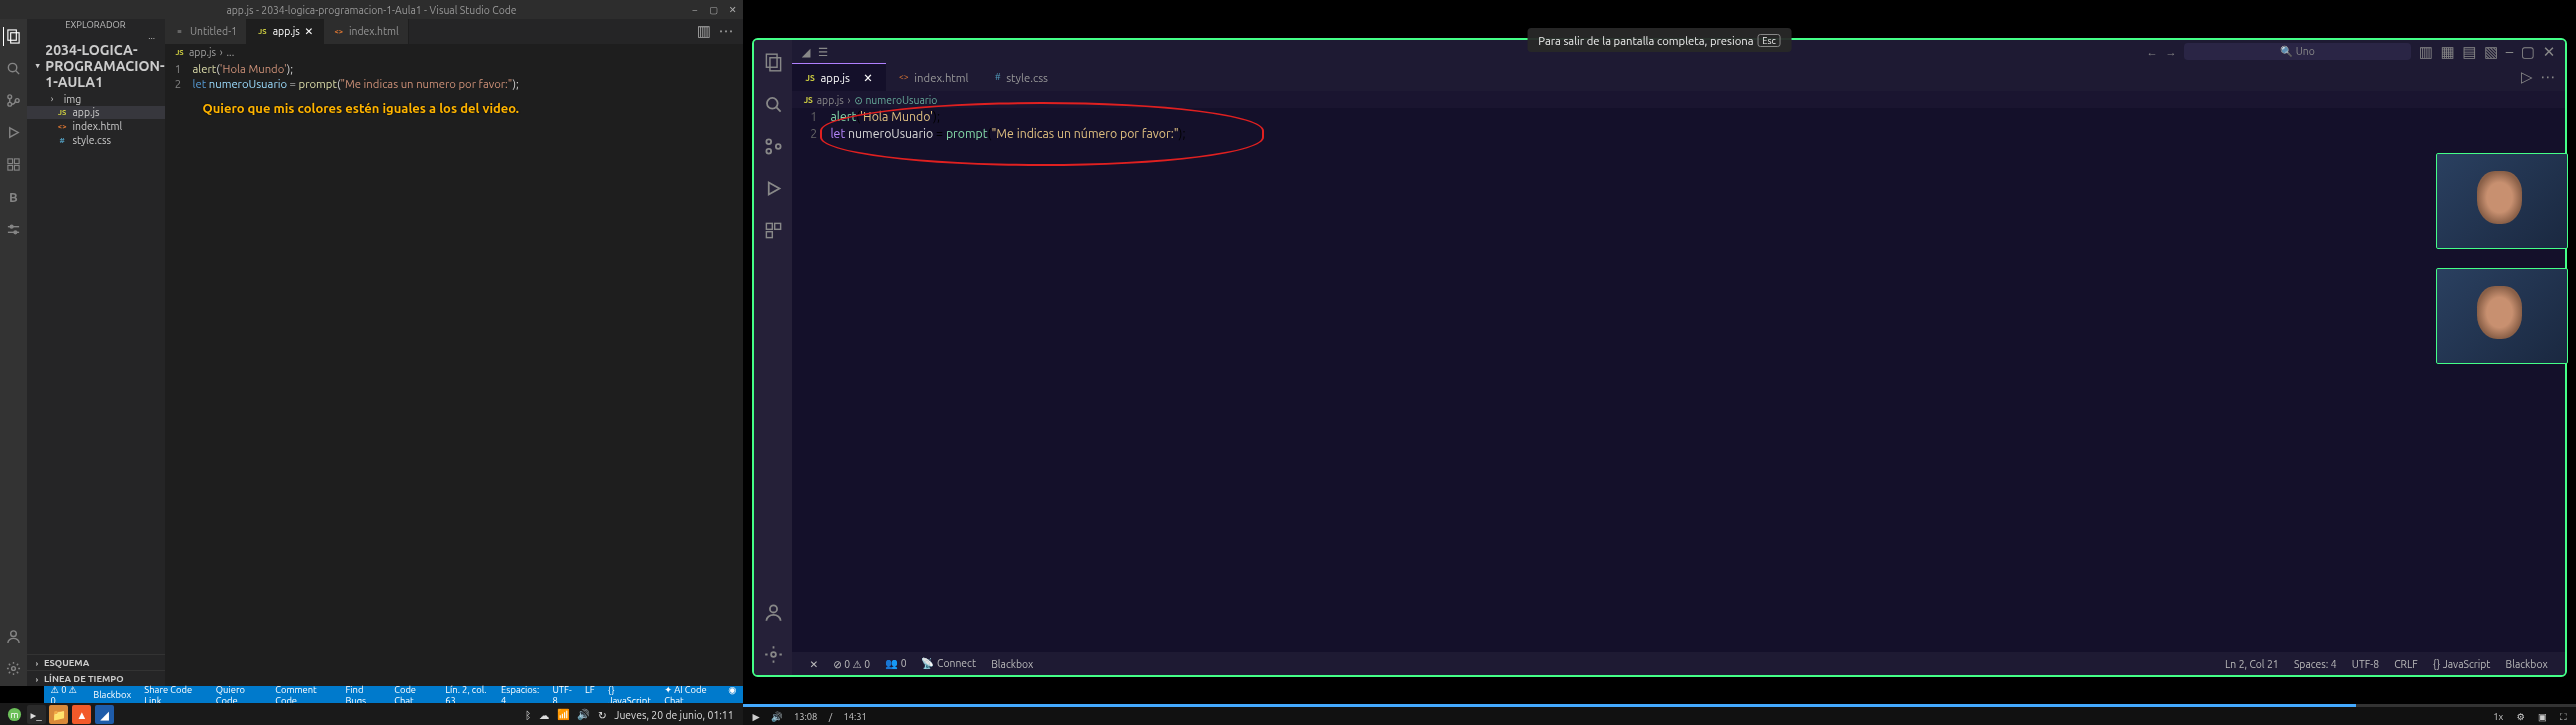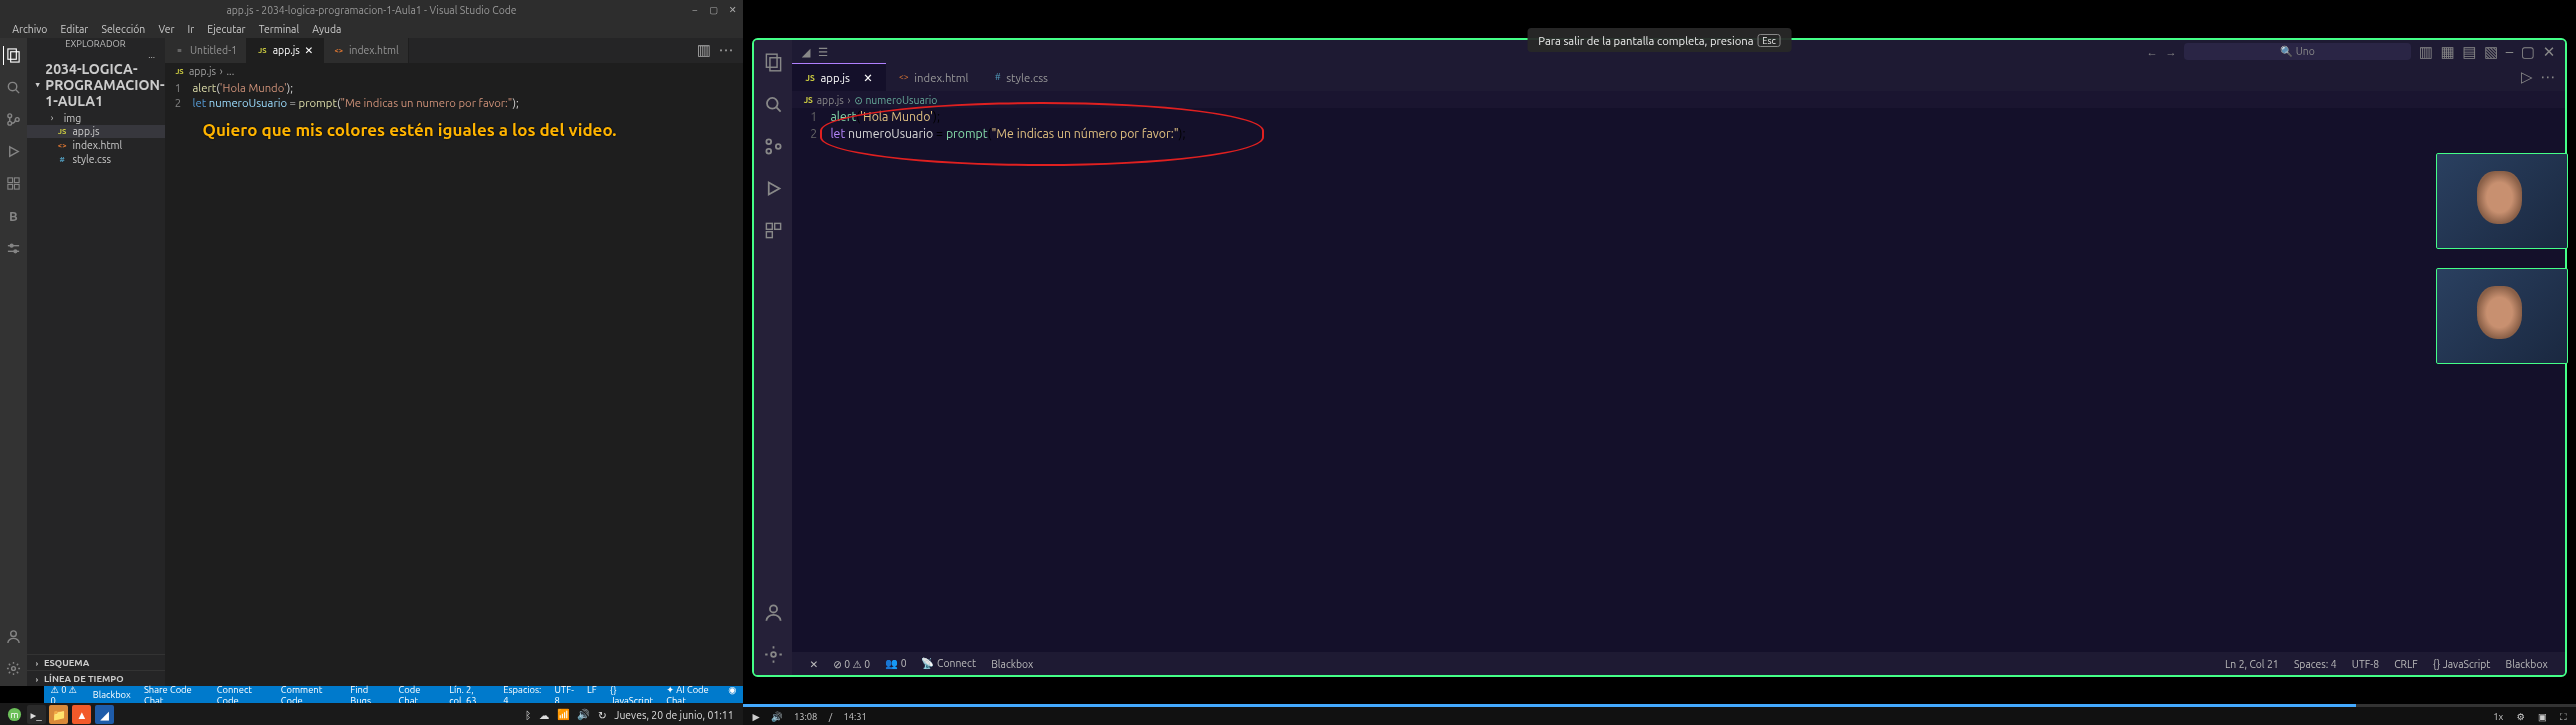--- a/index.html
+++ b/index.html
@@ -46,21 +46,21 @@
   .breadcrumb { height: 17px; display: flex; align-items: center; padding-left: 9.4px; font-size: 10.4px; color: #a0a0a0; gap: 3.8px; }
   .editor { position: relative; flex: 1; font-family: 'Consolas', 'Courier New', monospace; font-size: 11.3px; padding-top: 1.9px; }
   .line { display: flex; height: 15px; }
   .gutter { width: 28px; text-align: right; color: #858585; padding-right: 11.3px; user-select: none; }
   .code { white-space: pre; }
   .tok-fn { color: #dcdcaa; }
   .tok-str { color: #ce9178; }
   .tok-kw { color: #569cd6; }
   .tok-var { color: #9cdcfe; }
   .tok-punc { color: #d4d4d4; }
-  .annotation { position: absolute; top: 40px; left: 38px; color: #ffb400; font-size: 17px; font-weight: bold; text-shadow: 0 0 1.9px #000; }
+  .annotation { position: absolute; top: 40px; left: 38px; color: #ffb400; font-size: 13px; font-weight: bold; text-shadow: 0 0 1.9px #000; }
 
   .statusbar { height: 17px; background: #007acc; display: flex; align-items: center; font-size: 9.4px; color: #fff; margin-left: 44px; }
   .statusbar.bottom2 { background: #007acc; }
   .status-item { padding: 0 6.6px; cursor: pointer; }
   .status-right { margin-left: auto; display: flex; }
 
   
   .os-taskbar { height: 23px; background: #1a1a1a; display: flex; align-items: center; padding: 0 3.8px; color: #ddd; font-size: 10.4px; }
   .os-menu { width: 21px; height: 21px; display: flex; align-items: center; justify-content: center; }
   .os-icon { width: 19px; height: 19px; margin: 0 1.9px; display: flex; align-items: center; justify-content: center; font-size: 11.3px; cursor: pointer; border-radius: 1.9px; }
@@ -116,30 +116,20 @@
 <div class="left-side">
   <div class="titlebar">
     <span class="titlebar-title">app.js - 2034-logica-programacion-1-Aula1 - Visual Studio Code</span>
     <div class="win-controls">
       <span class="win-btn">–</span>
       <span class="win-btn">▢</span>
       <span class="win-btn">✕</span>
     </div>
   </div>
 
-  <div class="menubar">
-    <span class="menu-item">Archivo</span>
-    <span class="menu-item">Editar</span>
-    <span class="menu-item">Selección</span>
-    <span class="menu-item">Ver</span>
-    <span class="menu-item">Ir</span>
-    <span class="menu-item">Ejecutar</span>
-    <span class="menu-item">Terminal</span>
-    <span class="menu-item">Ayuda</span>
-  </div>
 
   <div class="main-area">
     <div class="activity-bar">
       <div class="activity-icon active">
           <svg width="15" height="15" viewBox="0 0 16 16" fill="none" stroke="currentColor" stroke-width="1.2">
             <rect x="2" y="1" width="9" height="11"></rect>
             <rect x="5" y="4" width="9" height="11"></rect>
           </svg>
         </div>
       <div class="activity-icon">
@@ -256,22 +246,22 @@
             <span class="code"><span class="tok-kw">let</span><span> </span><span class="tok-var">numeroUsuario</span><span> </span><span class="tok-punc">=</span><span> </span><span class="tok-fn">prompt</span><span class="tok-punc">(</span><span class="tok-str">"Me indicas un numero por favor:"</span><span class="tok-punc">);</span></span>
           </div>
         <div class="annotation">Quiero que mis colores estén iguales a los del video.</div>
       </div>
     </div>
   </div>
 
   <div class="statusbar bottom2">
     <span class="status-item">⚠ 0 ⚠ 0</span>
     <span class="status-item">Blackbox</span>
-    <span class="status-item">Share Code Chat</span>
-    <span class="status-item">Connect Code</span>
+    <span class="status-item">Share Code Link</span>
+    <span class="status-item">Quiero Code</span>
     <span class="status-item">Comment Code</span>
     <span class="status-item">Find Bugs</span>
     <span class="status-item">Code Chat</span>
     <div class="status-right">
       <span class="status-item">Lín. 2, col. 63</span>
       <span class="status-item">Espacios: 4</span>
       <span class="status-item">UTF-8</span>
       <span class="status-item">LF</span>
       <span class="status-item">{} JavaScript</span>
       <span class="status-item">✦ AI Code Chat</span>

